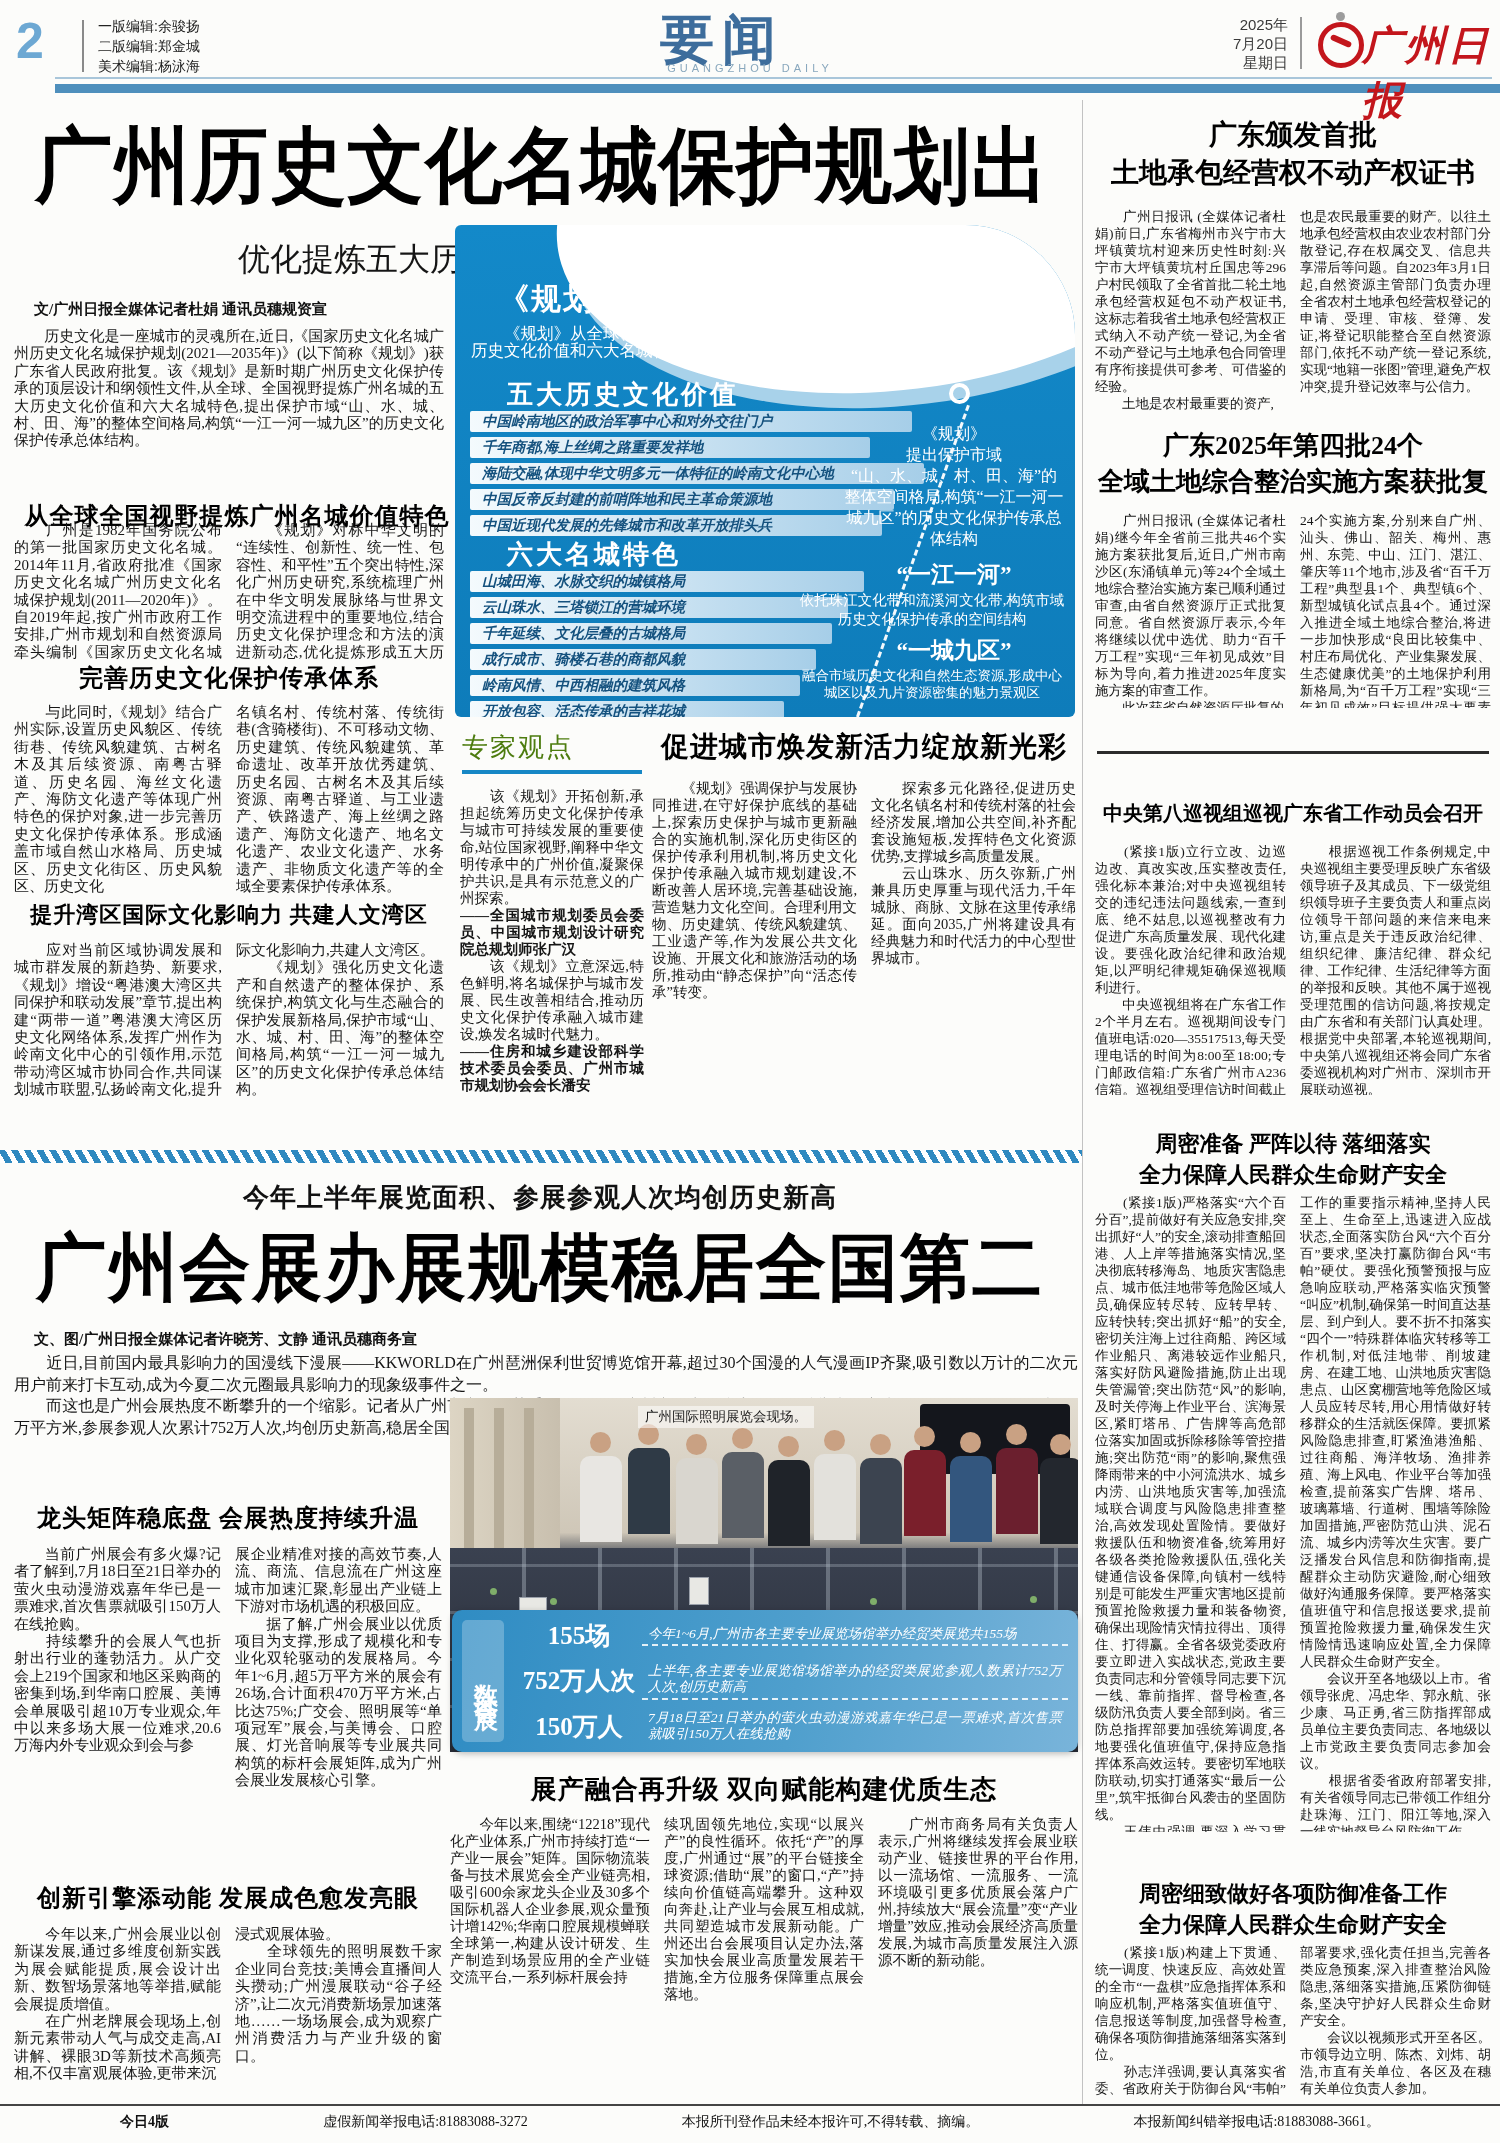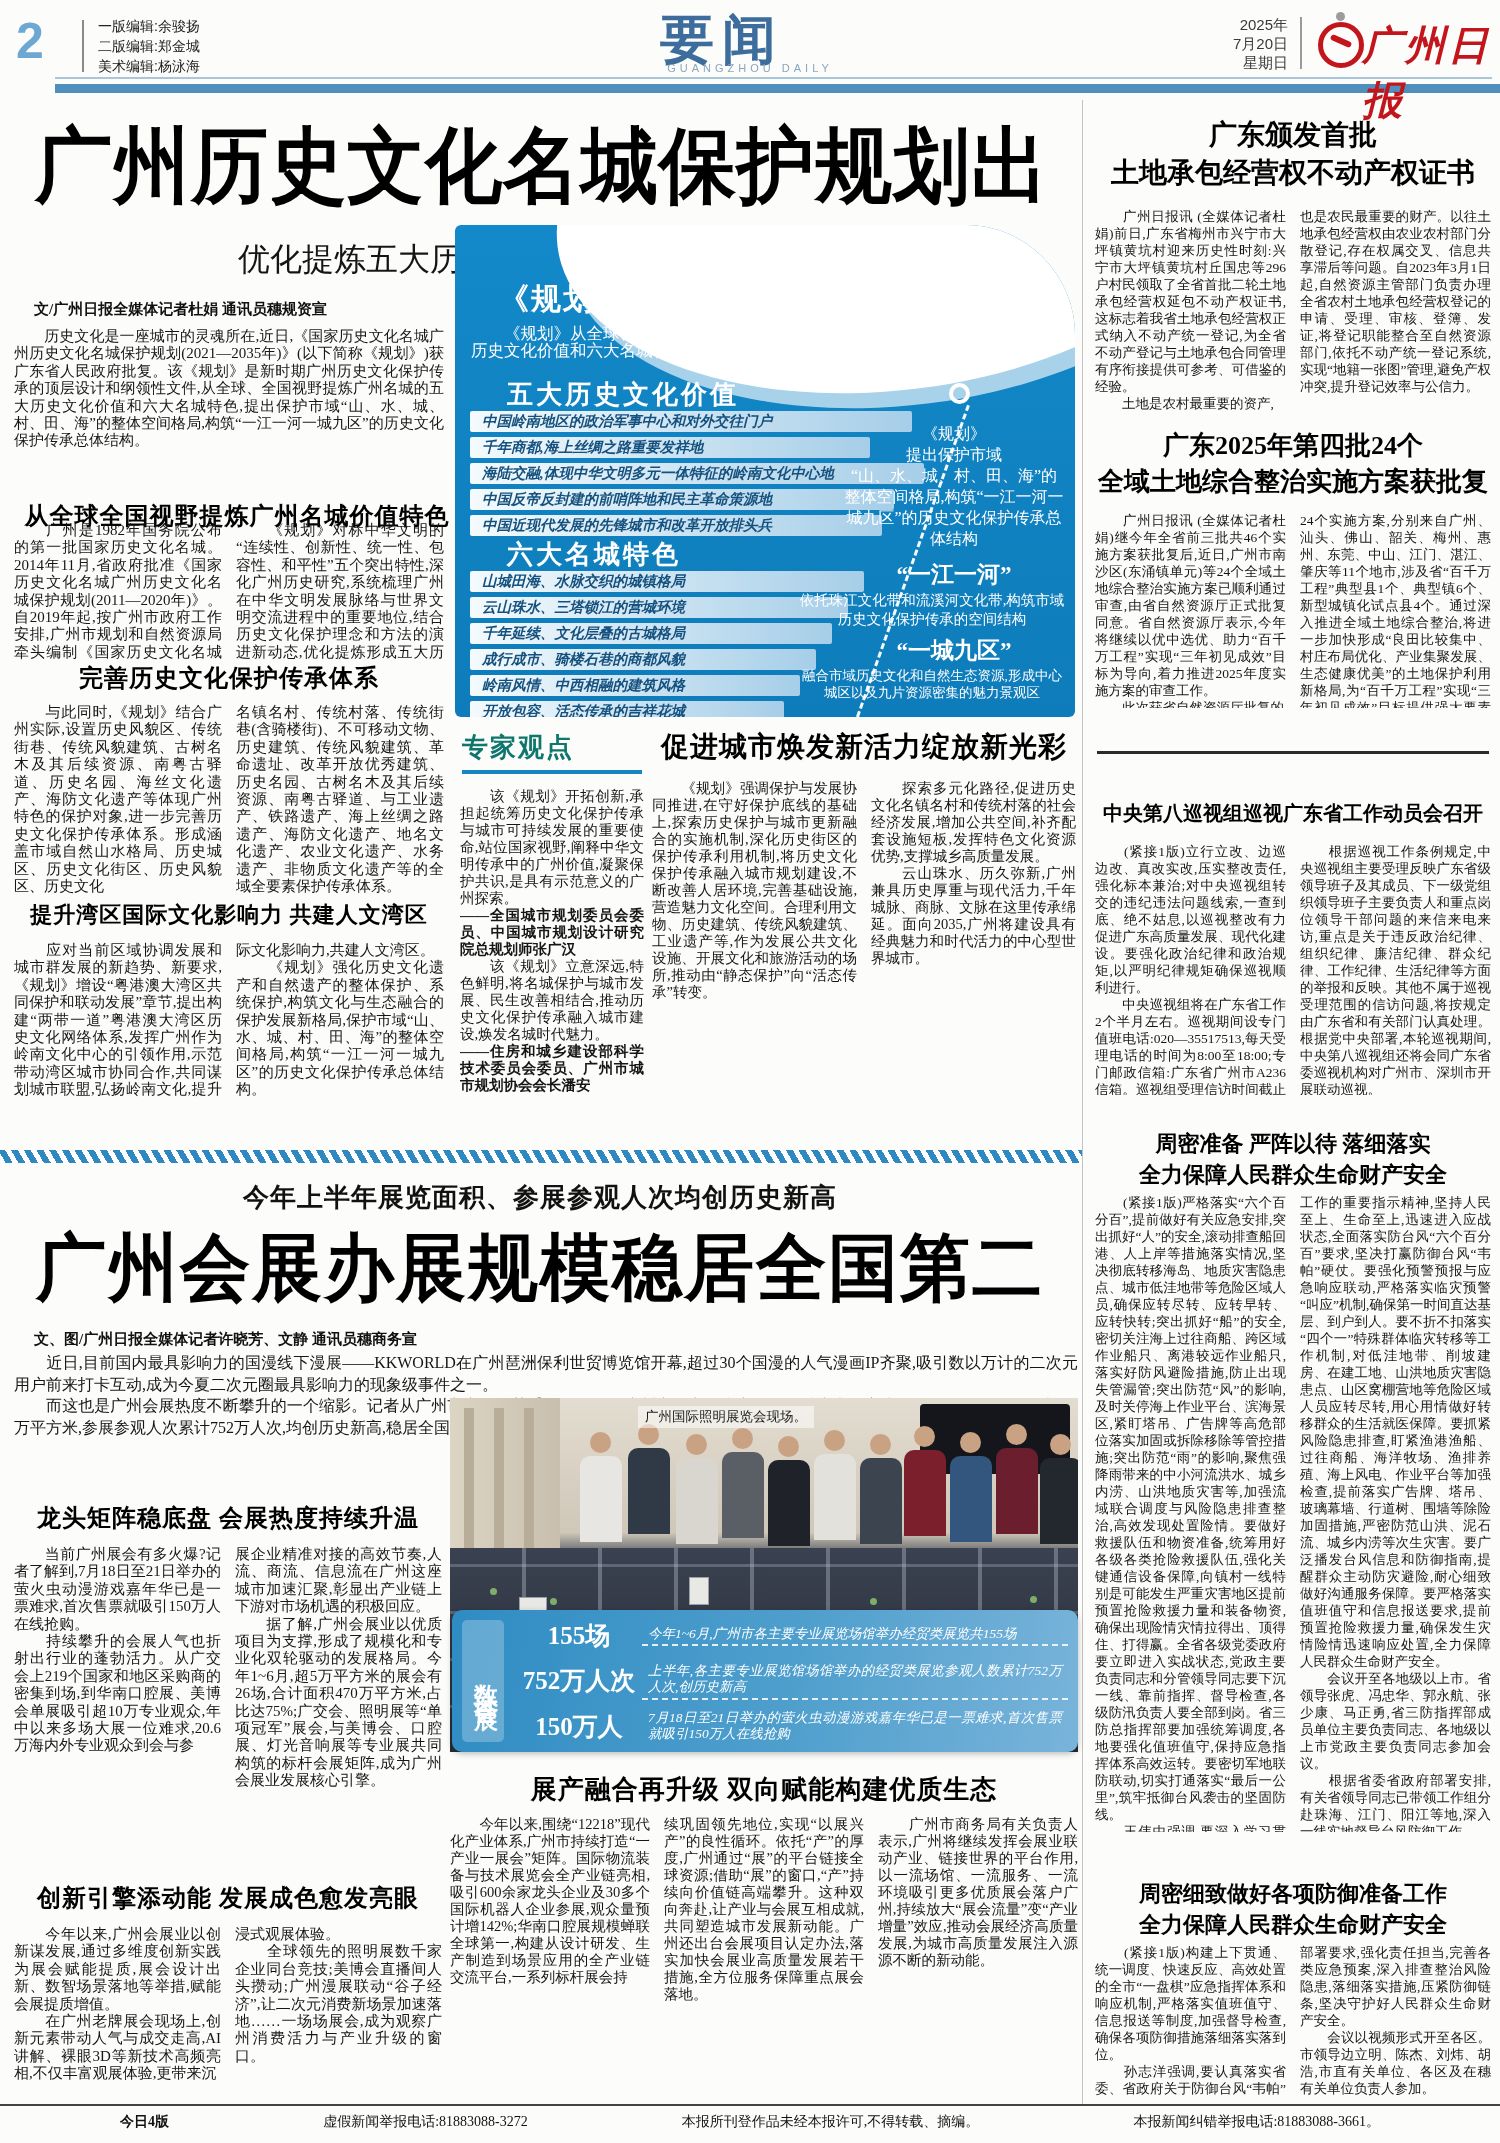--- a/index.html
+++ b/index.html
@@ -48,21 +48,21 @@
   .hlrow{height:19px;margin-bottom:5px;padding:1px 4px 1px 12px;background:linear-gradient(90deg,#f4fafd,#a6cee8);
          border-radius:2px;font-size:14.5px;line-height:19px;font-style:italic;font-weight:700;color:#14517e;overflow:hidden;}
   .dashline{left:398px;top:500px;width:340px;border-top:3px dashed rgba(255,255,255,.95);transform-origin:0 0;transform:rotate(-70.4deg);}
   .ringdot{left:494px;top:158px;width:13px;height:13px;border:4px solid #fff;border-radius:50%;background:transparent;}
   .hl-note{left:388px;top:198px;width:222px;text-align:center;font-size:16px;line-height:21px;color:#fff;white-space:pre-line;}
   .hl-c1l{left:388px;top:334px;width:222px;text-align:center;font-size:23px;font-weight:900;color:#fff;}
   .hl-c1t{left:344px;top:366px;width:266px;text-align:center;font-size:14.5px;line-height:19px;color:#fff;}
   .hl-c2l{left:388px;top:410px;width:222px;text-align:center;font-size:23px;font-weight:900;color:#fff;}
   .hl-c2t{left:344px;top:442px;width:266px;text-align:center;font-size:13.5px;line-height:17px;color:#fff;}
   
-  .exp-label{left:462px;top:730px;font-family:"Liberation Sans",sans-serif;font-size:26px;font-weight:700;color:#0f766e;letter-spacing:2px;}
+  .exp-label{left:462px;top:730px;font-family:"Liberation Sans",sans-serif;font-size:26px;font-weight:400;color:#4d7c0f;letter-spacing:2px;}
   .exp-rule{left:462px;top:770px;width:180px;height:4px;background:#1687c5;}
   .exp-body{left:460px;top:788px;width:184px;height:330px;overflow:hidden;}
   .exp-att{font-weight:900;}
   .vit-h{left:652px;top:728px;width:424px;font-size:28px;}
   .vit-cols{left:652px;top:780px;width:424px;height:338px;}
   
   .vrule{left:1082px;top:100px;width:1px;height:2004px;background:#c2c2c2;}
   .hatch{left:0;top:1150px;width:1082px;height:13px;background:repeating-linear-gradient(60deg,#ffffff 0 5px,#2f89c0 5px 11px);}
   
   .kicker{left:0;top:1180px;width:1080px;font-size:26px;font-weight:600;letter-spacing:1px;}

